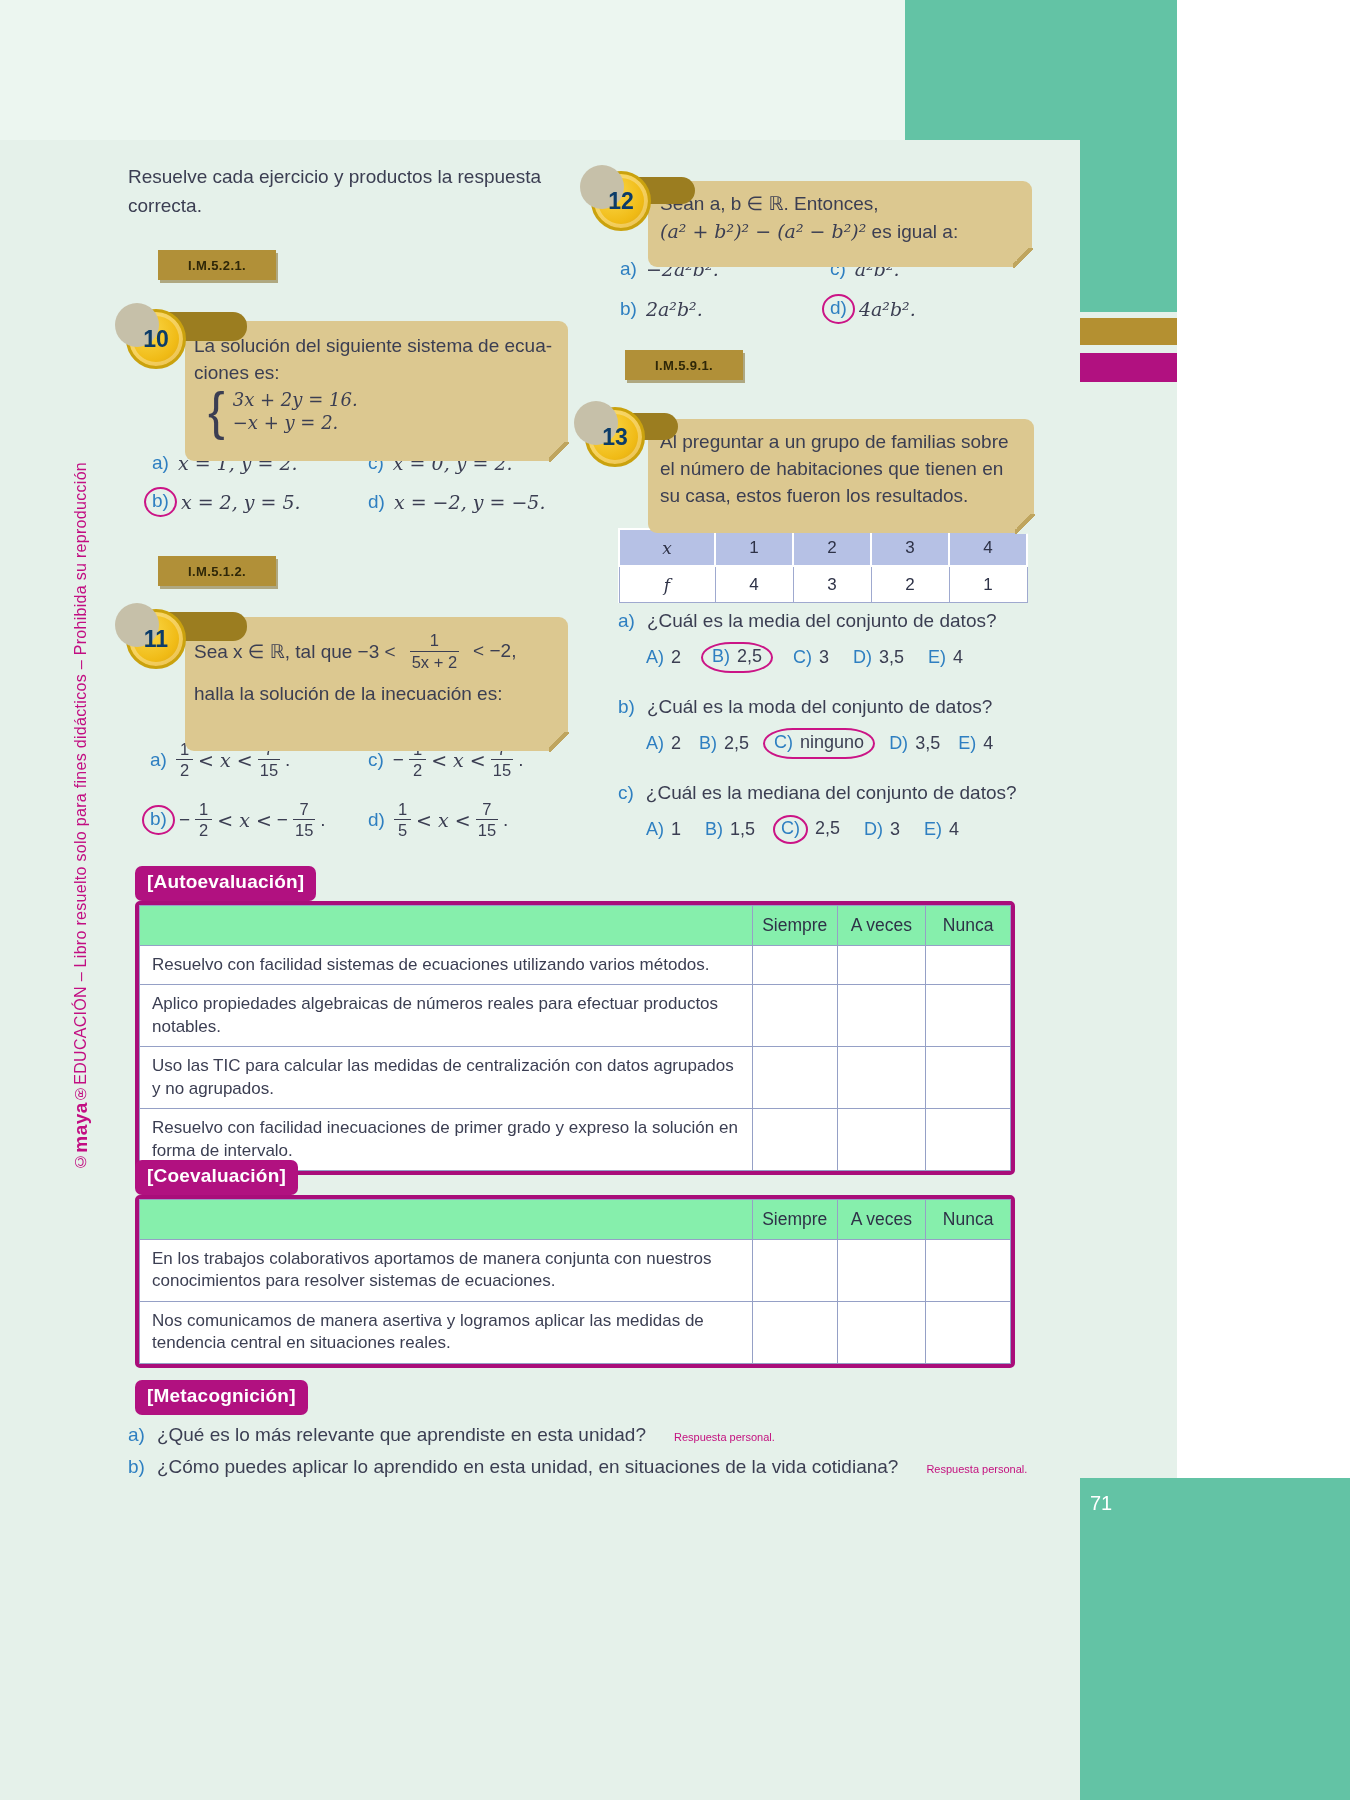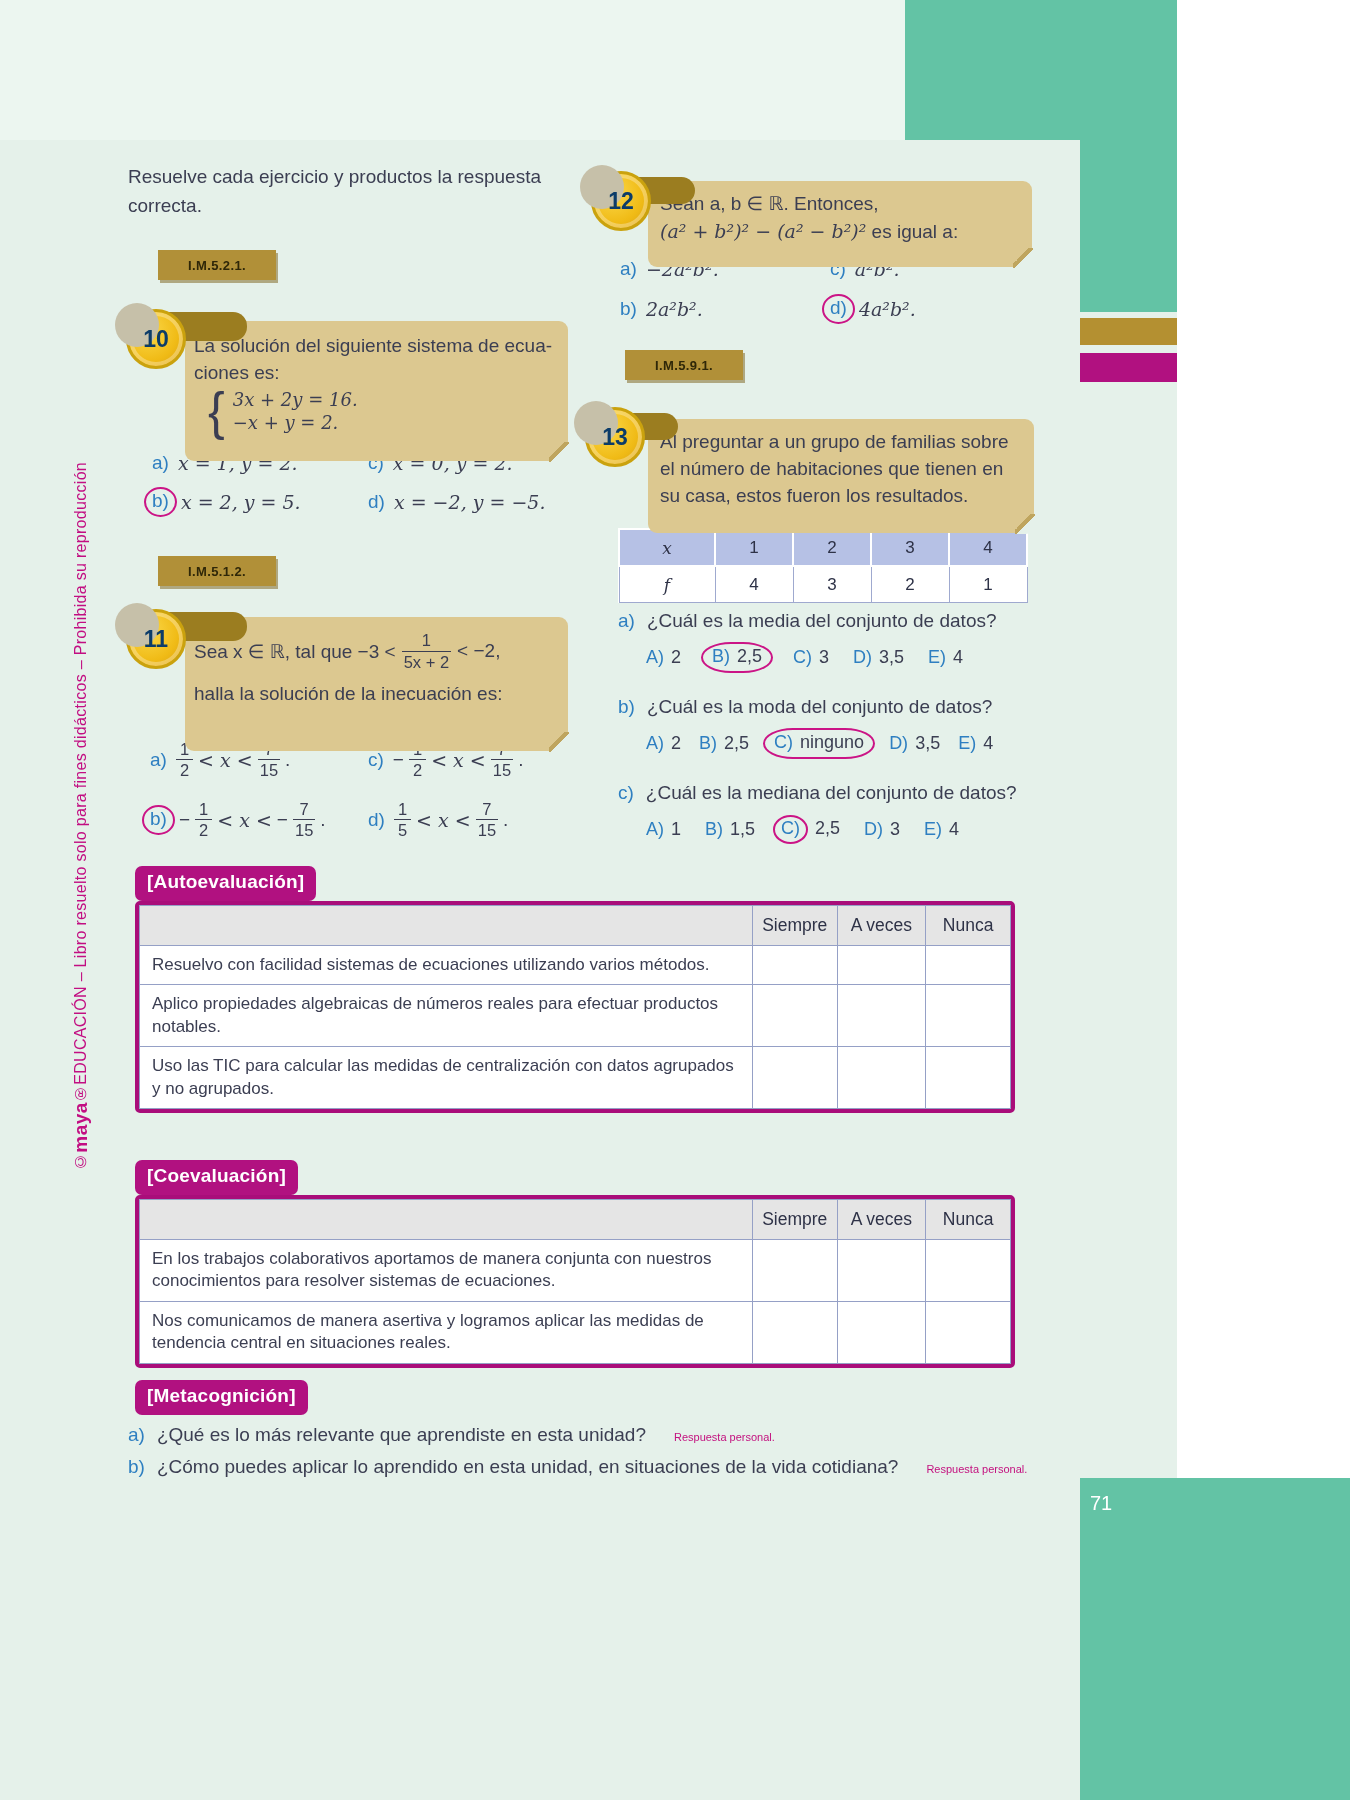--- a/index.html
+++ b/index.html
@@ -61,21 +61,21 @@
   .opt { display:flex; align-items:center; }
   .opt-l { color:#2e7fc1; margin-right:9px; flex:0 0 auto; }
   .oval { border:2px solid #cb1486; border-radius:50%; padding:1px 6px 3px; margin:-3px 4px -3px -8px; }
   .oval-pair { border:2px solid #cb1486; border-radius:50px / 26px; padding:2px 9px 4px; margin:-4px -4px; }
 
   .expr { display:inline-flex; align-items:center; gap:5px; }
   .frac { display:inline-flex; flex-direction:column; text-align:center; line-height:1.12; font-size:16.5px; vertical-align:middle; }
   .frac .num { border-bottom:1.6px solid #3b3e52; padding:0 4px 1px; }
   .frac .den { padding:1px 2px 0; }
   .sgn:empty { display:none; }
-  .mline { display:flex; align-items:center; gap:6px; min-height:52px; font-size:19px; }
+  .mline { display:flex; align-items:center; gap:14px; min-height:52px; font-size:19px; }
 
   .t13 { position:absolute; left:618px; top:528px; border-collapse:collapse; background:#fff; font-size:17px; color:#2e3247; }
   .t13 th, .t13 td { text-align:center; }
   .t13 th { width:74px; height:33px; background:#b6c1e5; border:2px solid #ffffff; font-weight:normal; }
   .t13 th.first { width:92px; }
   .t13 td { border:1.5px solid #9fa9cf; height:33px; }
   .it { font-family:"DejaVu Serif", serif; font-style:italic; }
 
   .q-line { position:absolute; display:flex; gap:12px; font-size:19px; }
   .q-l { color:#2e7fc1; flex:0 0 auto; }
@@ -83,21 +83,21 @@
   .choice { display:inline-flex; align-items:baseline; gap:7px; }
   .ck { color:#2e7fc1; }
   .cv { color:#3b3e52; }
 
   .sec-label { position:absolute; background:#b11180; color:#fff; font-size:19px; font-weight:bold;
     padding:5px 12px 8px; border-radius:7px; letter-spacing:0.2px; z-index:2; }
 
   .eval-wrap { position:absolute; width:872px; background:#fff; border:4px solid #a90d7a; border-radius:5px; overflow:hidden; }
   .eval-wrap table { width:100%; border-collapse:collapse; table-layout:fixed; }
   .eval-wrap th, .eval-wrap td { border:1px solid #95a0c6; }
-  .eval-wrap thead th { background:#e5e5e5; height:37px; font-weight:normal; font-size:17.5px; color:#2e3247; }
+  .eval-wrap thead th { background:#86efac; height:37px; font-weight:normal; font-size:17.5px; color:#2e3247; }
   .eval-wrap td.stmt { padding:8px 12px; font-size:17px; line-height:1.32; color:#3b3e52; }
   .eval-wrap td.ans { background:#fff; }
 
   .meta { position:absolute; display:flex; align-items:baseline; gap:12px; font-size:19px; }
   .meta .note { color:#c3117f; font-size:11px; margin-left:16px; }
 </style>
 </head>
 <body>
 
 <div class="page">
@@ -399,20 +399,26 @@
           <td class="ans"></td>
           <td class="ans"></td>
           <td class="ans"></td>
         </tr>
         <tr>
           <td class="stmt">Uso las TIC para calcular las medidas de centralización con datos agrupados y no agrupados.</td>
           <td class="ans"></td>
           <td class="ans"></td>
           <td class="ans"></td>
         </tr>
+        <tr>
+          <td class="stmt">Resuelvo con facilidad inecuaciones de primer grado y expreso la solución en forma de intervalo.</td>
+          <td class="ans"></td>
+          <td class="ans"></td>
+          <td class="ans"></td>
+        </tr>
       </tbody>
     </table>
   </div>
 
   <div class="sec-label" style="left:135px; top:1160px;">[Coevaluación]</div>
   <div class="eval-wrap" style="left:135px; top:1195px;">
     <table>
       <colgroup>
           <col style="width:608px;">
           <col style="width:84px;">

